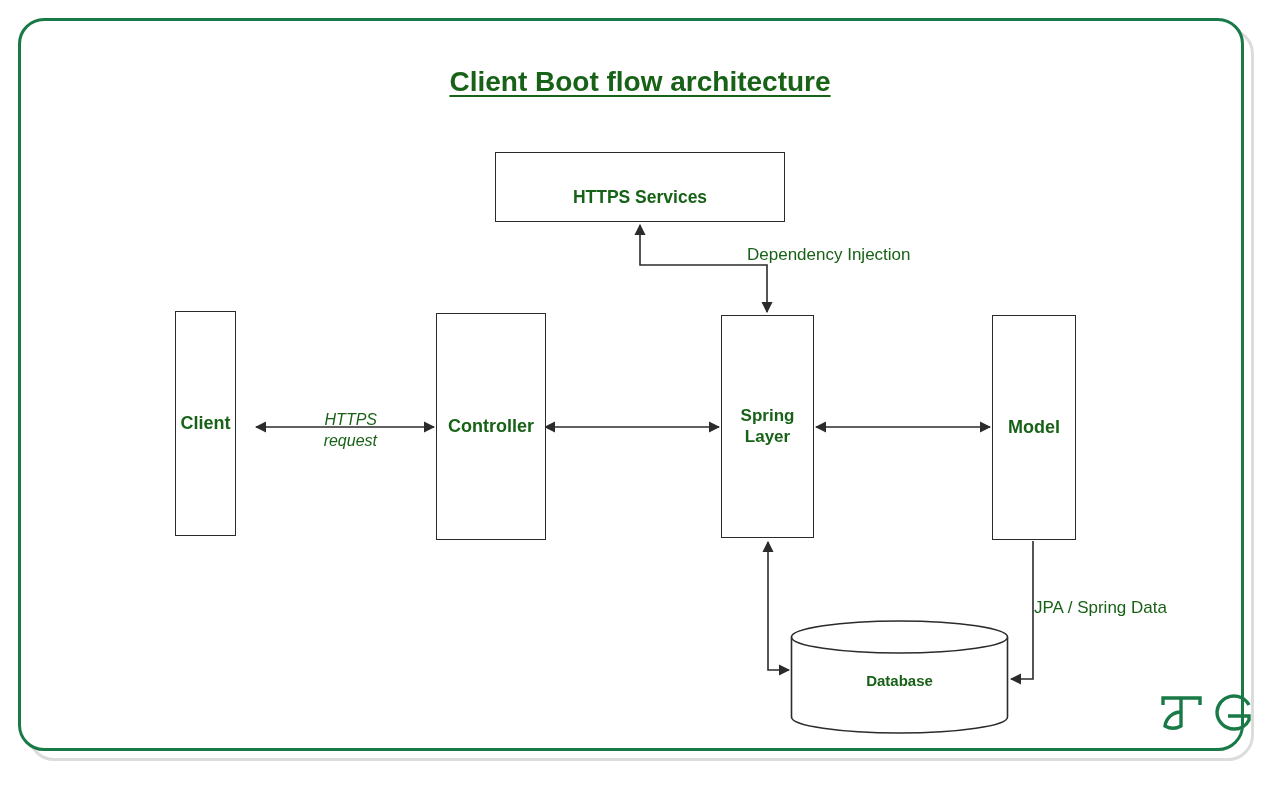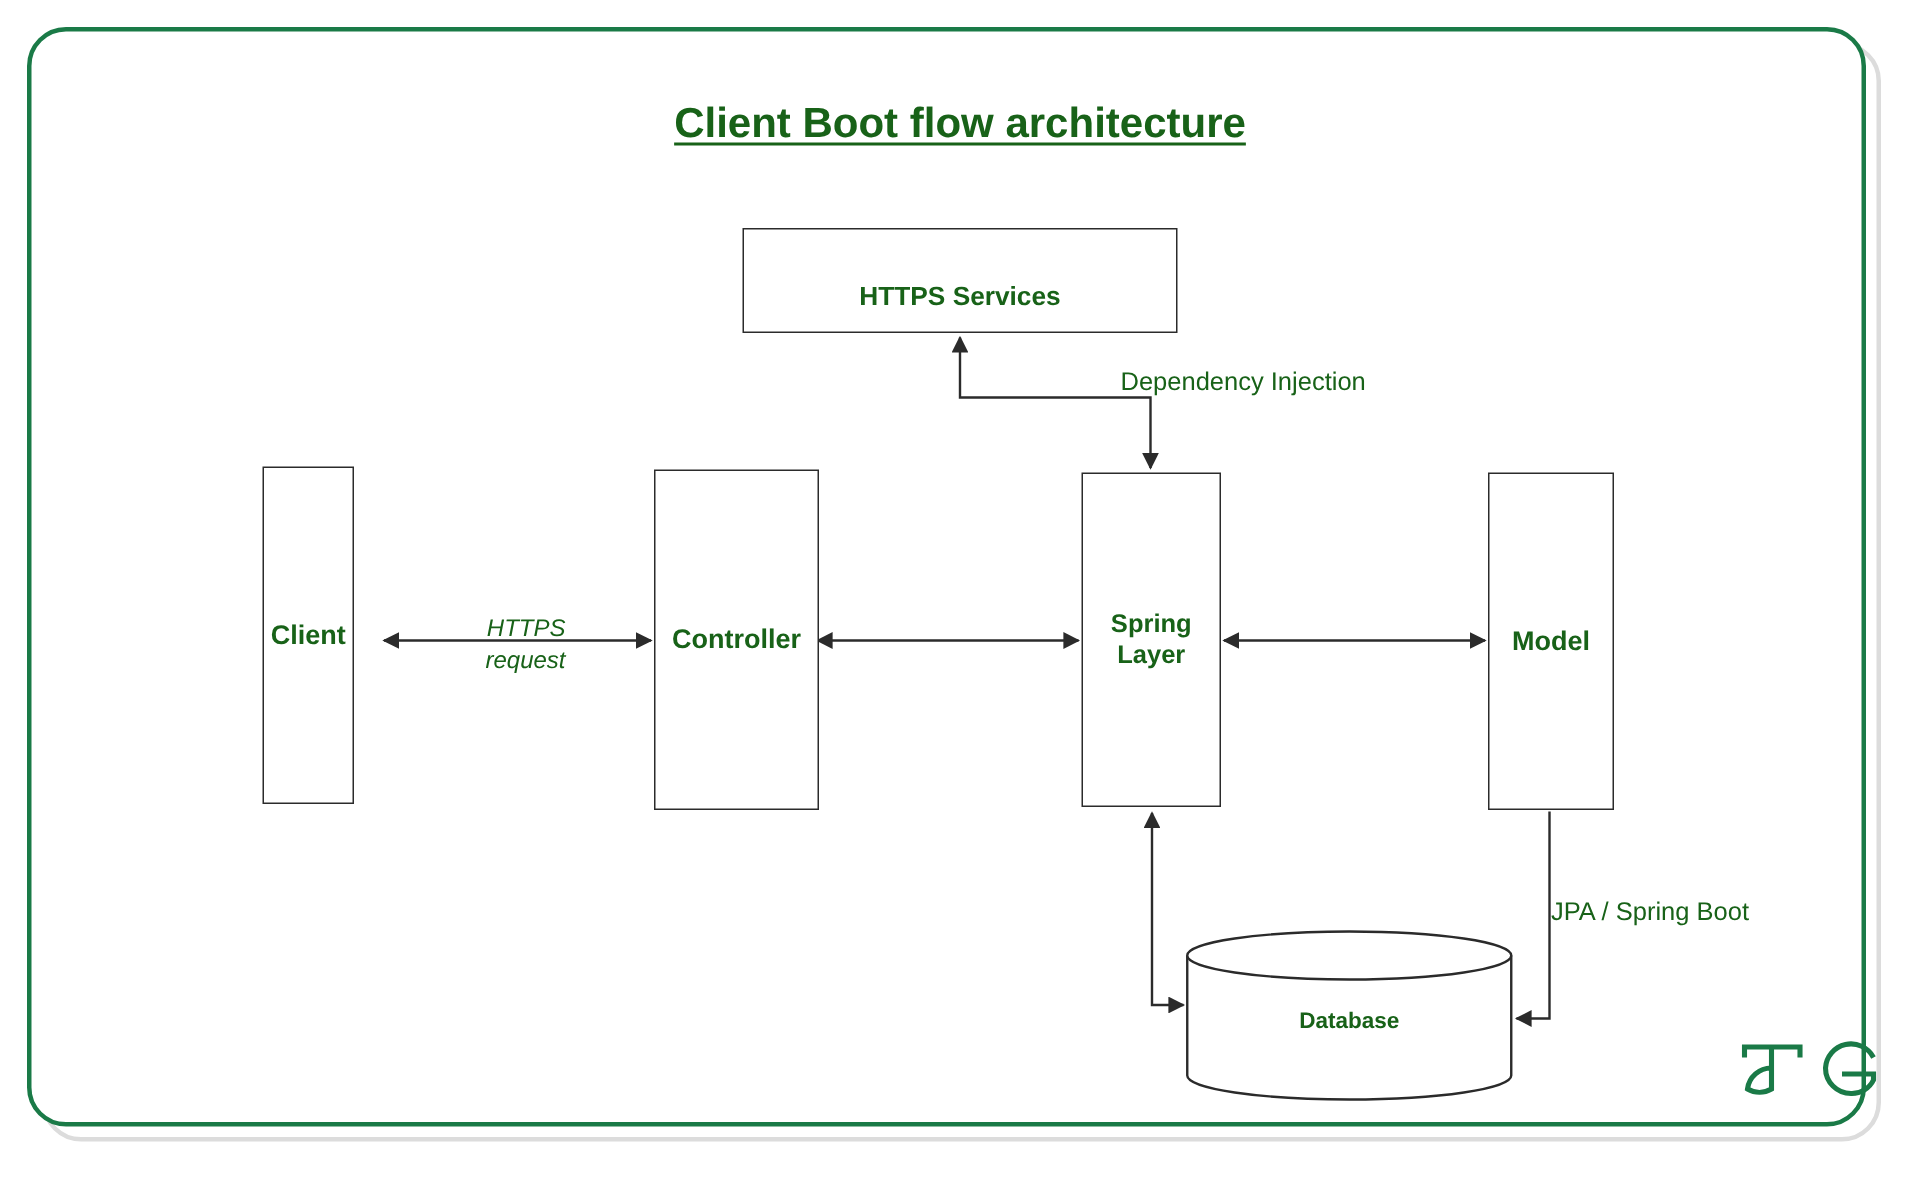--- a/index.html
+++ b/index.html
@@ -224,21 +224,21 @@
   </div>
 
   <svg id="node-database" viewBox="0 0 219 114" xmlns="http://www.w3.org/2000/svg">
     <path d="M 1.5 17 L 1.5 97 A 108 16 0 0 0 217.5 97 L 217.5 17" fill="#ffffff" stroke="#2b2b2b" stroke-width="1.6"></path>
     <ellipse cx="109.5" cy="17" rx="108" ry="16" fill="#ffffff" stroke="#2b2b2b" stroke-width="1.6"></ellipse>
   </svg>
   <div id="database-label">Database</div>
 
   <div class="edge-label" id="label-dependency-injection">Dependency Injection</div>
 
-  <div class="edge-label" id="label-jpa">JPA / Spring Boot</div>
+  <div class="edge-label" id="label-jpa">JPA / Spring Data</div>
 
   <div id="label-https">
     <span>HTTPS</span><br>
     <span>request</span>
   </div>
 
   <svg id="gfg-logo" viewBox="0 0 92 56" xmlns="http://www.w3.org/2000/svg">
     <g fill="none" stroke="#1a7a47" stroke-width="3.4">
       <path d="M 3 13 L 3 6 L 40 6 L 40 13"></path>
       <path d="M 21 6 L 21 34 A 16 16 0 0 1 5 34 A 16 16 0 0 1 21 20"></path>

